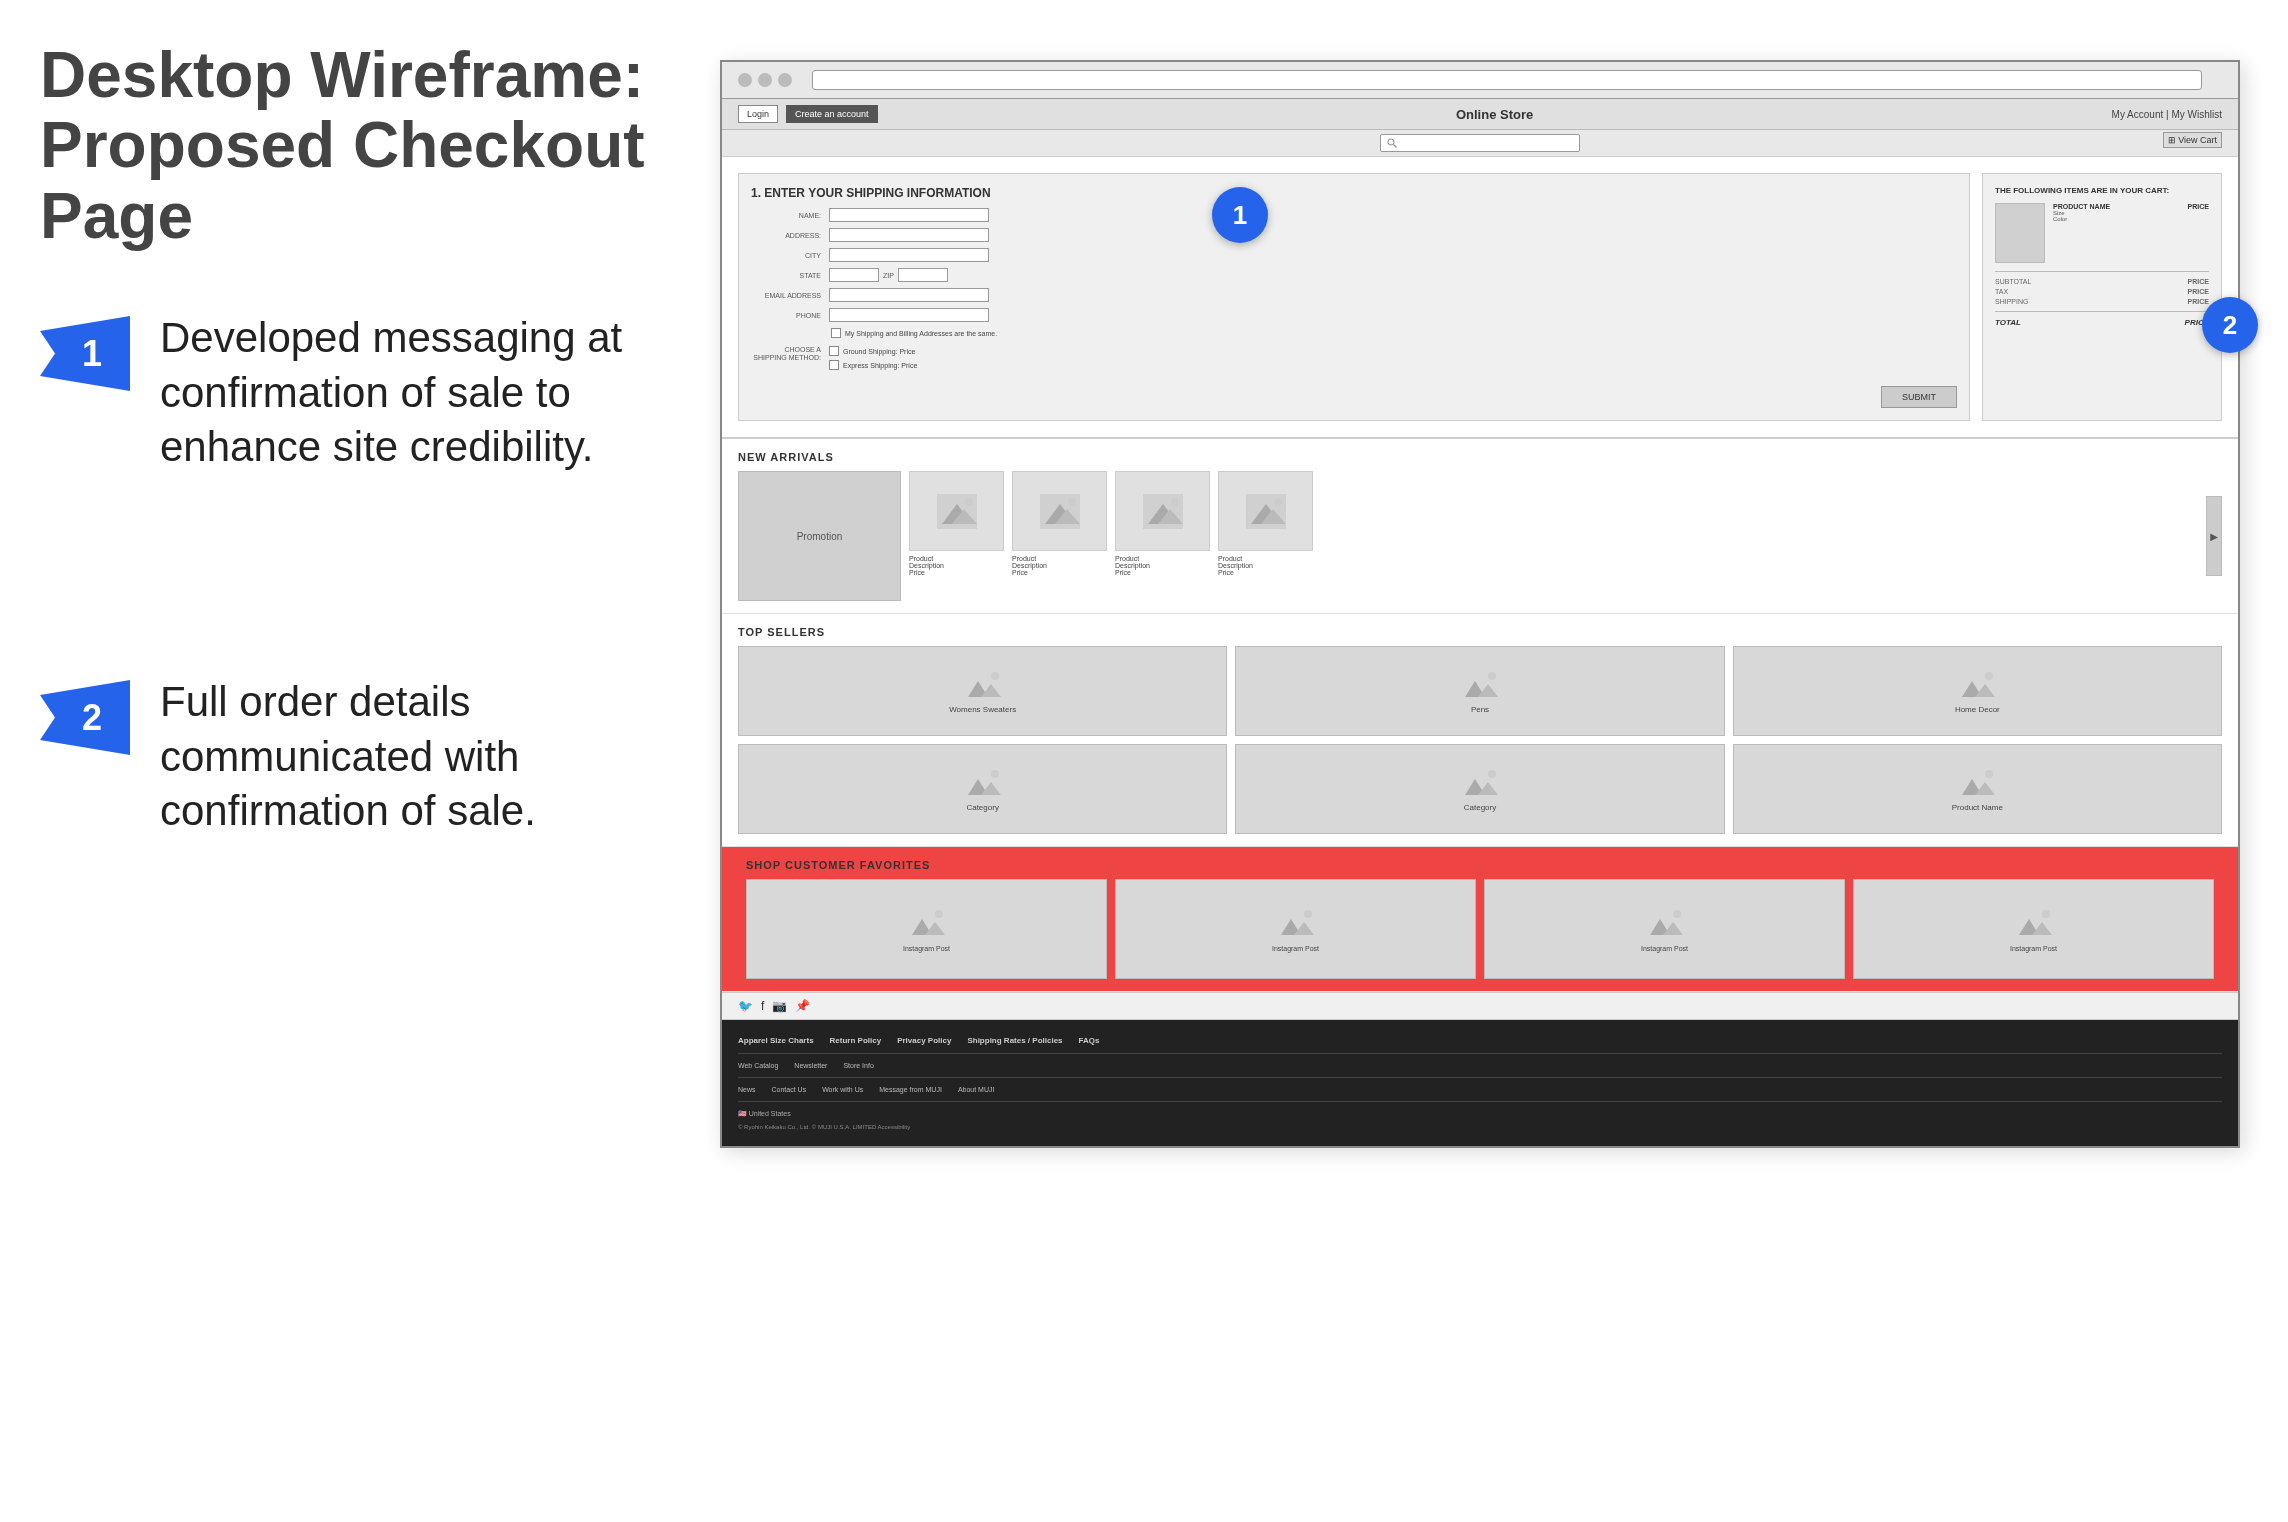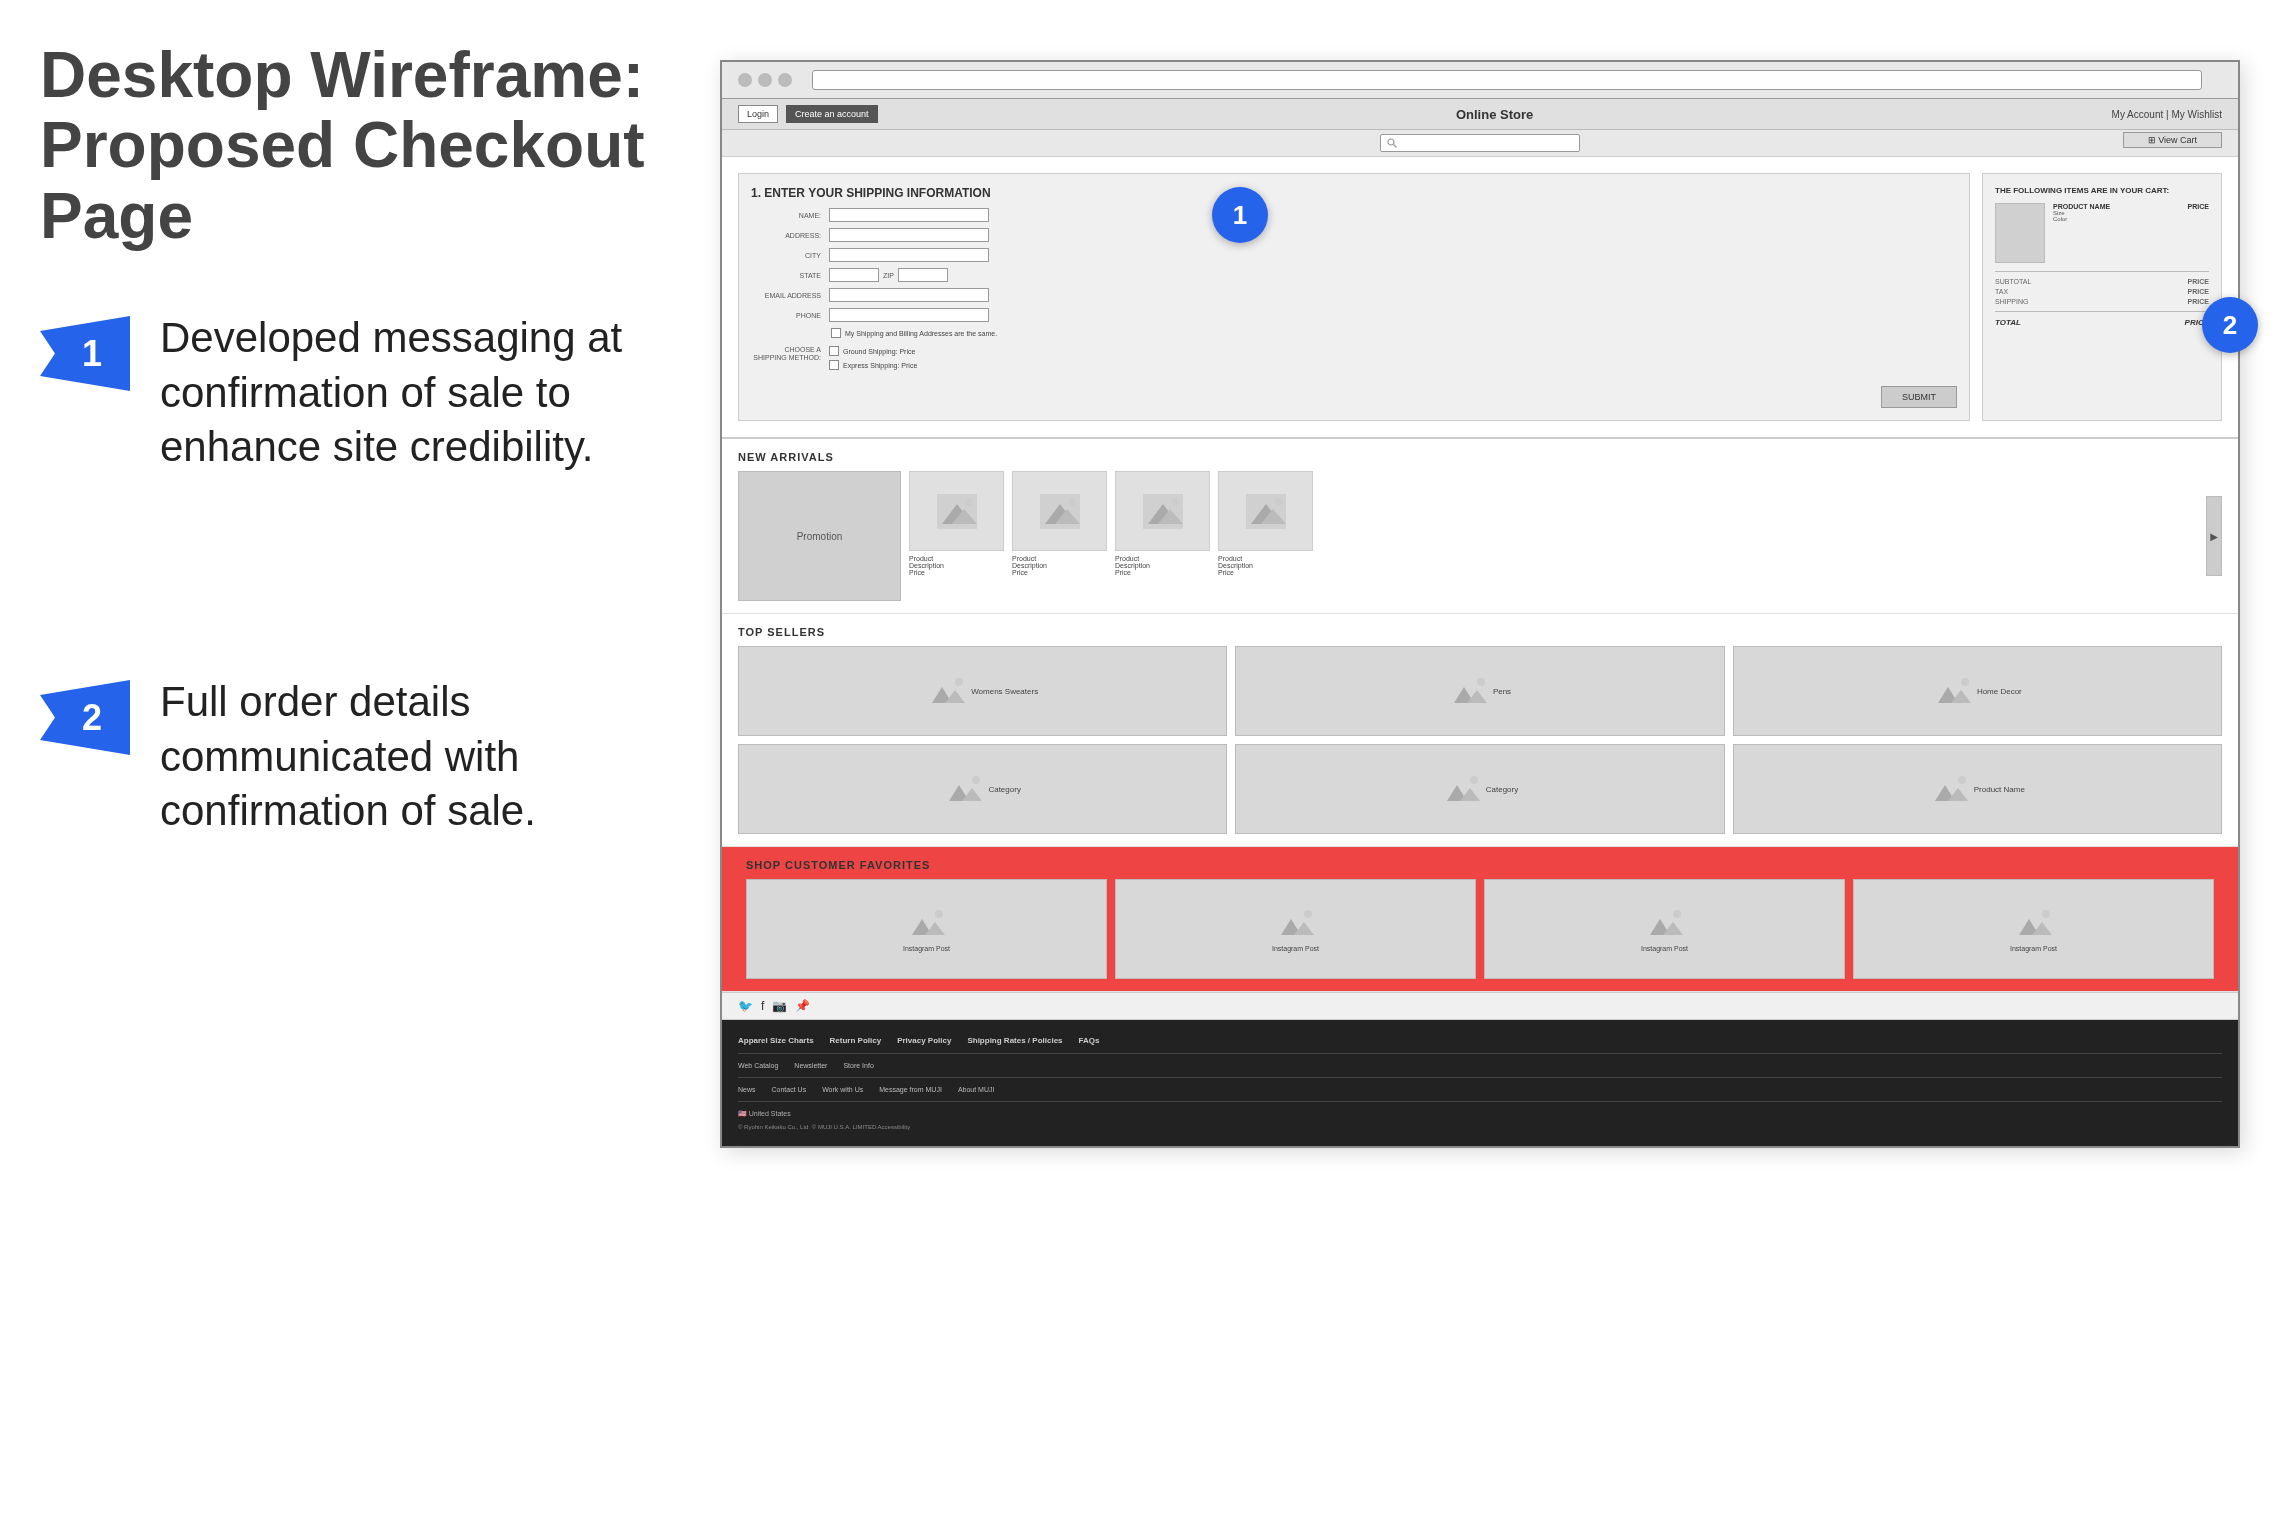--- a/index.html
+++ b/index.html
@@ -147,21 +147,21 @@
       color: #999;
     }
 
     .view-cart-btn {
       position: absolute;
       right: 16px;
       top: 2px;
       font-size: 9px;
       background: #ddd;
       border: 1px solid #999;
-      padding: 2px 24px;
+      padding: 2px 4px;
       color: #333;
     }
 
     .store-actions-row {
       position: relative;
       background: #e8e8e8;
       padding: 4px 16px;
       display: flex;
       align-items: center;
       justify-content: center;
@@ -451,20 +451,21 @@
       display: grid;
       grid-template-columns: repeat(3, 1fr);
       gap: 8px;
     }
 
     .category-card {
       background: #d8d8d8;
       border: 1px solid #bbb;
       height: 90px;
       display: flex;
+      flex-direction: column;
       align-items: center;
       justify-content: center;
       gap: 4px;
     }
 
     .category-name {
       font-size: 8px;
       color: #444;
     }
 

